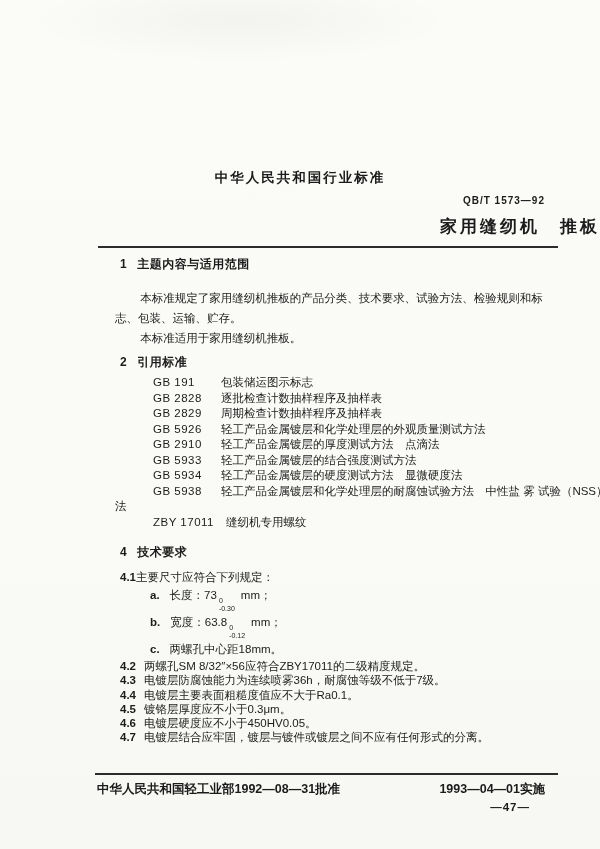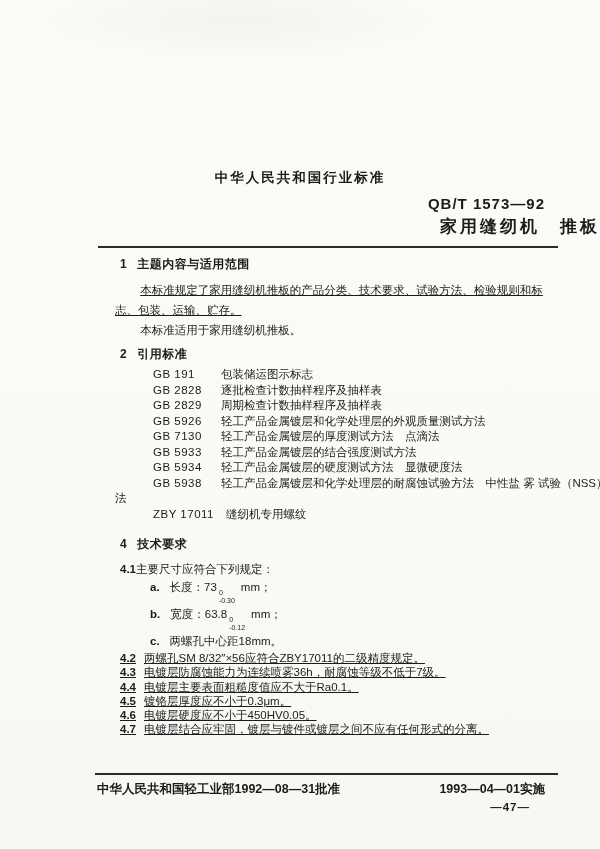--- a/index.html
+++ b/index.html
@@ -15,61 +15,61 @@
       radial-gradient(ellipse 300px 60px at 40% 20px, rgba(0,0,0,0.035), rgba(0,0,0,0) 70%),
       linear-gradient(180deg,#fbfbf8 0%,#fafaf7 55%,#f7f7f3 100%);
   }
   
   .std-label{
     position:absolute;top:169px;left:0;width:100%;
     text-align:center;font-size:13.5px;font-weight:bold;letter-spacing:2px;
   }
   .std-number{
     position:absolute;top:195px;right:55px;
-    font-size:15px;font-weight:bold;letter-spacing:1px;
+    font-size:10px;font-weight:bold;letter-spacing:1px;
   }
   .doc-title{
     position:absolute;top:215px;left:0;width:100%;
     text-align:right;font-size:17px;font-weight:bold;letter-spacing:3px;
   }
   .rule-top{
     position:absolute;top:246px;left:98px;width:460px;height:2px;
     background:#2c2c2c;
   }
   
   .main{
     position:absolute;top:256px;left:115px;width:445px;
     font-size:11.5px;line-height:20px;
   }
   .sec-h{
     font-size:12px;font-weight:bold;line-height:16px;padding-left:5px;
     letter-spacing:0.5px;
   }
   .sec-h .num{margin-right:10px;}
   .para{text-indent:2.2em;line-height:20px;margin:0;}
-  .p-first{margin-top:8px;text-decoration:underline;}
+  .p-first{margin-top:16px;}
   .sec2-h{margin-top:6px;}
   .refs{margin-top:5px;line-height:15.5px;}
   .ref-row{margin-left:38px;white-space:nowrap;}
   .ref-code{display:inline-block;min-width:56px;margin-right:12px;letter-spacing:0.5px;}
   .ref-cont{margin-left:0;}
   .sec3-h{margin-top:14px;}
   .sec3-body{margin-top:7px;line-height:15px;text-indent:2.2em;}
   .sec4-h{margin-top:14px;}
   .clause41{margin-top:10px;line-height:15px;padding-left:5px;}
   .clause41 .num{font-weight:bold;margin-right:0;}
   .items{margin-top:1px;line-height:19px;}
   .item{margin-left:35px;}
   .item .lbl{font-weight:bold;margin-right:10px;}
   .tol{
     display:inline-flex;flex-direction:column;align-items:flex-start;
     vertical-align:-4px;font-size:7px;line-height:1.15;margin:0 2px;
   }
   .unit{margin-left:4px;}
-  .clauses{line-height:14.2px;text-decoration:underline;}
+  .clauses{line-height:14.2px;}
   .clause{padding-left:5px;}
   .clause .num{font-weight:bold;margin-right:8px;}
   
   .rule-bottom{
     position:absolute;top:773px;left:95px;width:463px;height:2px;
     background:#2c2c2c;
   }
   .footer-row{
     position:absolute;top:781px;left:97px;right:55px;
     display:flex;justify-content:space-between;
@@ -99,21 +99,21 @@
     <p class="para">本标准适用于家用缝纫机推板。</p>
 
     <div class="sec-h sec2-h">
       <span class="num">2</span><span>引用标准</span>
     </div>
     <div class="refs">
       <div class="ref-row"><span class="ref-code">GB 191</span><span class="ref-title">包装储运图示标志</span></div>
       <div class="ref-row"><span class="ref-code">GB 2828</span><span class="ref-title">逐批检查计数抽样程序及抽样表</span></div>
       <div class="ref-row"><span class="ref-code">GB 2829</span><span class="ref-title">周期检查计数抽样程序及抽样表</span></div>
       <div class="ref-row"><span class="ref-code">GB 5926</span><span class="ref-title">轻工产品金属镀层和化学处理层的外观质量测试方法</span></div>
-      <div class="ref-row"><span class="ref-code">GB 7130</span><span class="ref-title">轻工产品金属镀层的厚度测试方法　点滴法</span></div>
+      <div class="ref-row"><span class="ref-code">GB 2910</span><span class="ref-title">轻工产品金属镀层的厚度测试方法　点滴法</span></div>
       <div class="ref-row"><span class="ref-code">GB 5933</span><span class="ref-title">轻工产品金属镀层的结合强度测试方法</span></div>
       <div class="ref-row"><span class="ref-code">GB 5934</span><span class="ref-title">轻工产品金属镀层的硬度测试方法　显微硬度法</span></div>
       <div class="ref-row"><span class="ref-code">GB 5938</span><span class="ref-title">轻工产品金属镀层和化学处理层的耐腐蚀试验方法　中性盐 雾 试验（NSS）</span></div>
       <div class="ref-cont">法</div>
       <div class="ref-row"><span class="ref-code">ZBY 17011</span><span class="ref-title">缝纫机专用螺纹</span></div>
     </div>
 
 
     <div class="sec-h sec4-h">
       <span class="num">4</span><span>技术要求</span>

